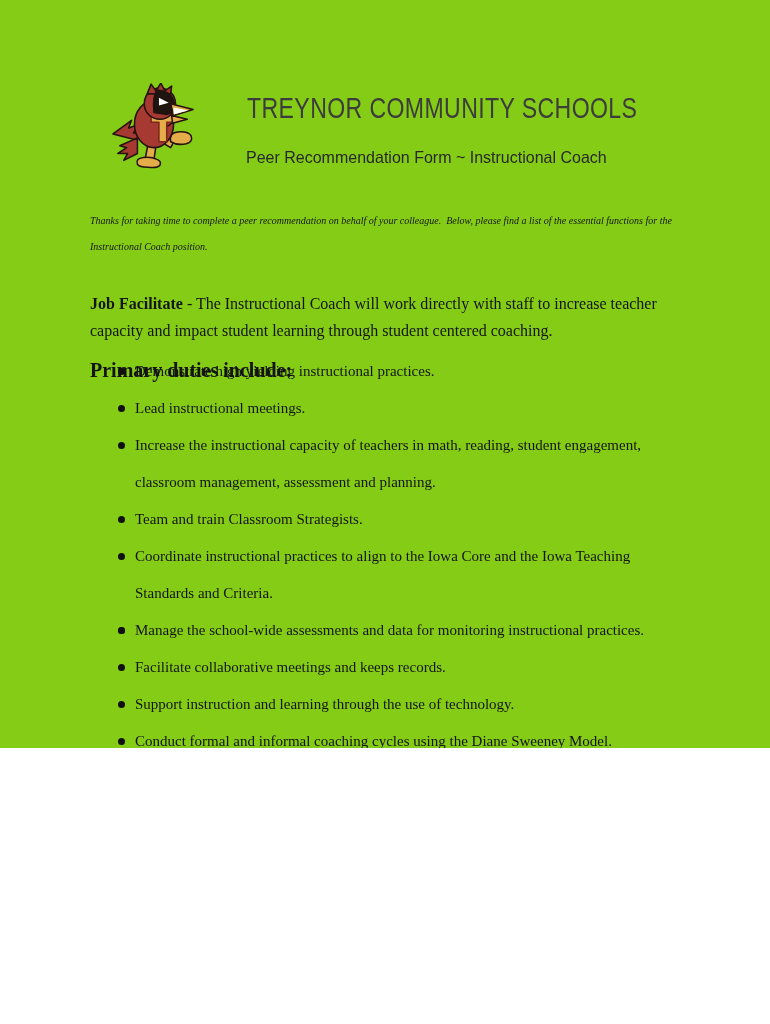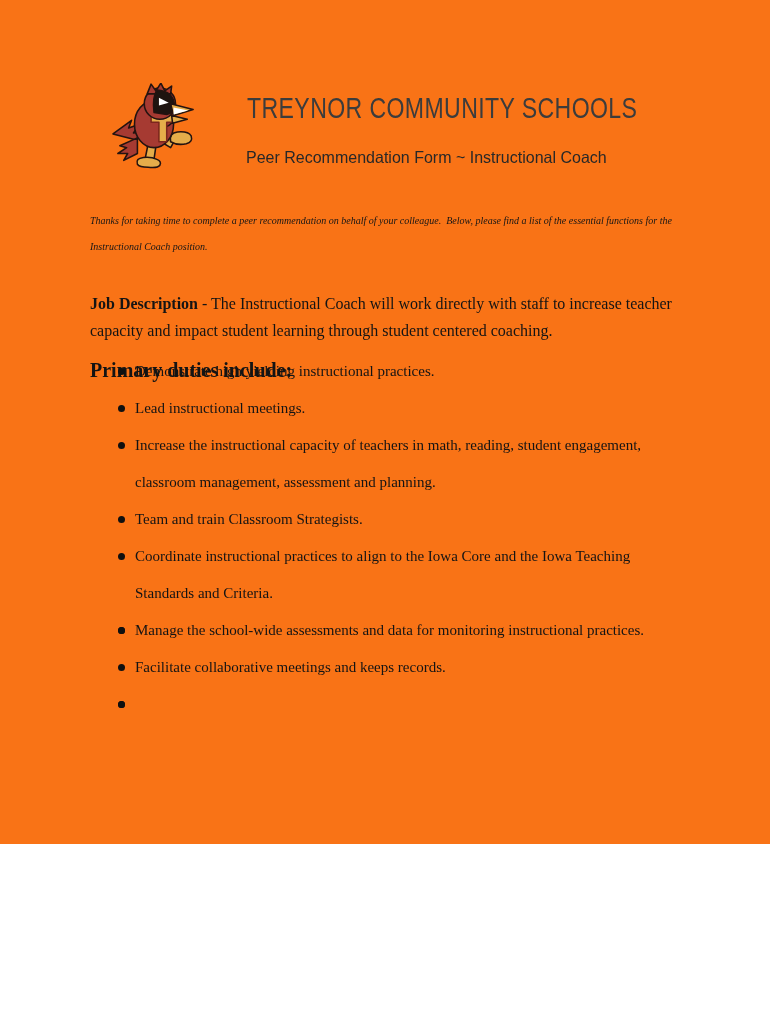--- a/index.html
+++ b/index.html
@@ -1,21 +1,21 @@
 <!DOCTYPE html>
 <html><head>
 <meta charset="utf-8">
 <style>
   html, body { margin: 0; padding: 0; background: #ffffff; }
   .page {
     position: relative;
     width: 770px;
-    height: 844px;
+    height: 748px;
     margin: 0 auto;
-    background: #f97316;
+    background: #84cc16;
     overflow: hidden;
     font-family: "Liberation Serif", serif;
     color: #1a1a1a;
   }
   
   .logo {
     position: absolute;
     left: 112px;
     top: 83px;
     width: 86px;
@@ -146,30 +146,30 @@
         <path d="M61,33 L77,37 L62,41 Z" fill="#e5ad4a"></path>
       </g>
     </svg>
   </div>
 
   <div class="doc-title">TREYNOR COMMUNITY SCHOOLS</div>
   <div class="doc-subtitle">Peer Recommendation Form ~ Instructional Coach</div>
 
   <p class="intro">Thanks for taking time to complete a peer recommendation on behalf of your colleague.&nbsp; Below, please find a list of the essential functions for the Instructional Coach position.</p>
 
-  <p class="jobdesc"><strong>Job Description</strong><span> - The Instructional Coach will work directly with staff to increase teacher capacity and impact student learning through student centered coaching.</span></p>
+  <p class="jobdesc"><strong>Job Facilitate</strong><span> - The Instructional Coach will work directly with staff to increase teacher capacity and impact student learning through student centered coaching.</span></p>
 
   <p class="duties-heading">Primary duties include:</p>
 
   <ul class="duties-list">
     <li class="duty"><span class="dot"></span><span>Demonstrate high yielding instructional practices.</span></li>
     <li class="duty"><span class="dot"></span><span>Lead instructional meetings.</span></li>
     <li class="duty"><span class="dot"></span><span>Increase the instructional capacity of teachers in math, reading, student engagement, classroom management, assessment and planning.</span></li>
     <li class="duty"><span class="dot"></span><span>Team and train Classroom Strategists.</span></li>
     <li class="duty"><span class="dot"></span><span>Coordinate instructional practices to align to the Iowa Core and the Iowa Teaching Standards and Criteria.</span></li>
     <li class="duty"><span class="dot"></span></li>
     <li class="duty"><span class="dot"></span><span>Manage the school-wide assessments and data for monitoring instructional practices.</span></li>
     <li class="duty"><span class="dot"></span><span>Facilitate collaborative meetings and keeps records.</span></li>
-    <li class="duty"><span class="dot"></span></li>
-    <li class="duty"><span class="dot"></span></li>
+    <li class="duty"><span class="dot"></span><span>Support instruction and learning through the use of technology.</span></li>
+    <li class="duty"><span class="dot"></span><span>Conduct formal and informal coaching cycles using the Diane Sweeney Model.</span></li>
   </ul>
 
 </div>
 
 </body></html>

